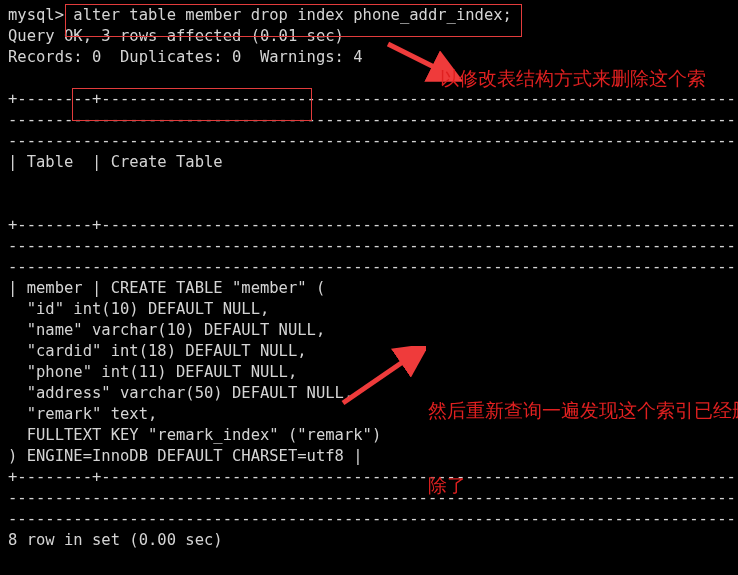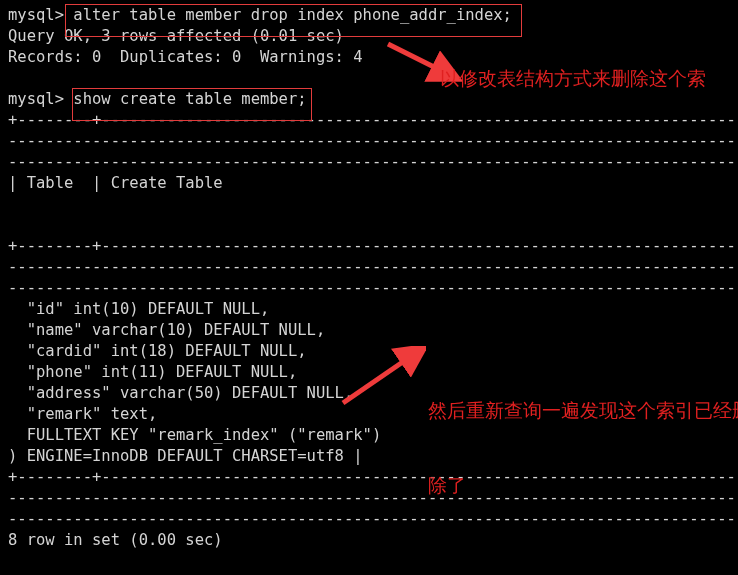--- a/index.html
+++ b/index.html
@@ -66,30 +66,30 @@
 </head>
 <body>
 
 <div id="terminal">
 
   <div class="term-lines">
     <div class="line">mysql&gt; alter table member drop index phone_addr_index;</div>
     <div class="line">Query OK, 3 rows affected (0.01 sec)</div>
     <div class="line">Records: 0  Duplicates: 0  Warnings: 4</div>
     <div class="line blank"></div>
-    <div class="line">mysql&gt; show create table member;</div>
     <div class="line">+--------+-------------------------------------------------------------------------</div>
     <div class="line">--------------------------------------------------------------------------------</div>
     <div class="line">--------------------------------------------------------------------------------</div>
     <div class="line">| Table  | Create Table</div>
     <div class="line blank"></div>
     <div class="line blank"></div>
     <div class="line">+--------+-------------------------------------------------------------------------</div>
     <div class="line">--------------------------------------------------------------------------------</div>
     <div class="line">--------------------------------------------------------------------------------</div>
+    <div class="line">| member | CREATE TABLE "member" (</div>
     <div class="line">  "id" int(10) DEFAULT NULL,</div>
     <div class="line">  "name" varchar(10) DEFAULT NULL,</div>
     <div class="line">  "cardid" int(18) DEFAULT NULL,</div>
     <div class="line">  "phone" int(11) DEFAULT NULL,</div>
     <div class="line">  "address" varchar(50) DEFAULT NULL,</div>
     <div class="line">  "remark" text,</div>
     <div class="line">  FULLTEXT KEY "remark_index" ("remark")</div>
     <div class="line">) ENGINE=InnoDB DEFAULT CHARSET=utf8 |</div>
     <div class="line">+--------+-------------------------------------------------------------------------</div>
     <div class="line">--------------------------------------------------------------------------------</div>

